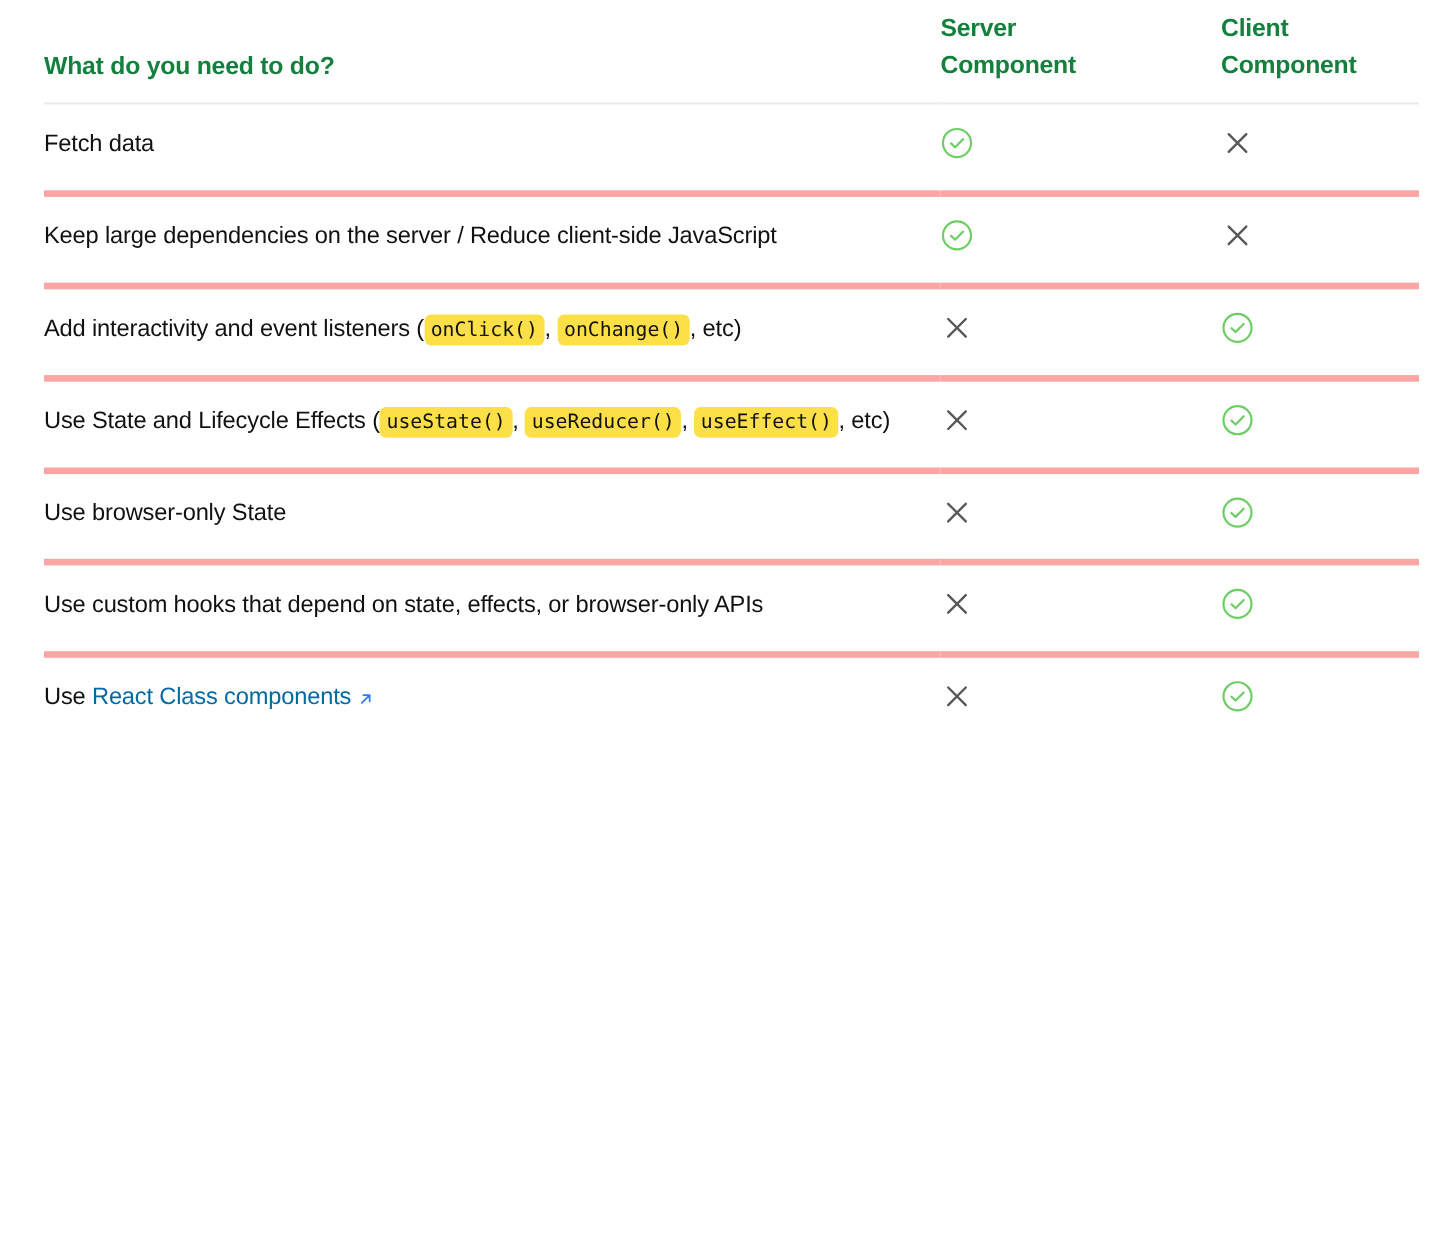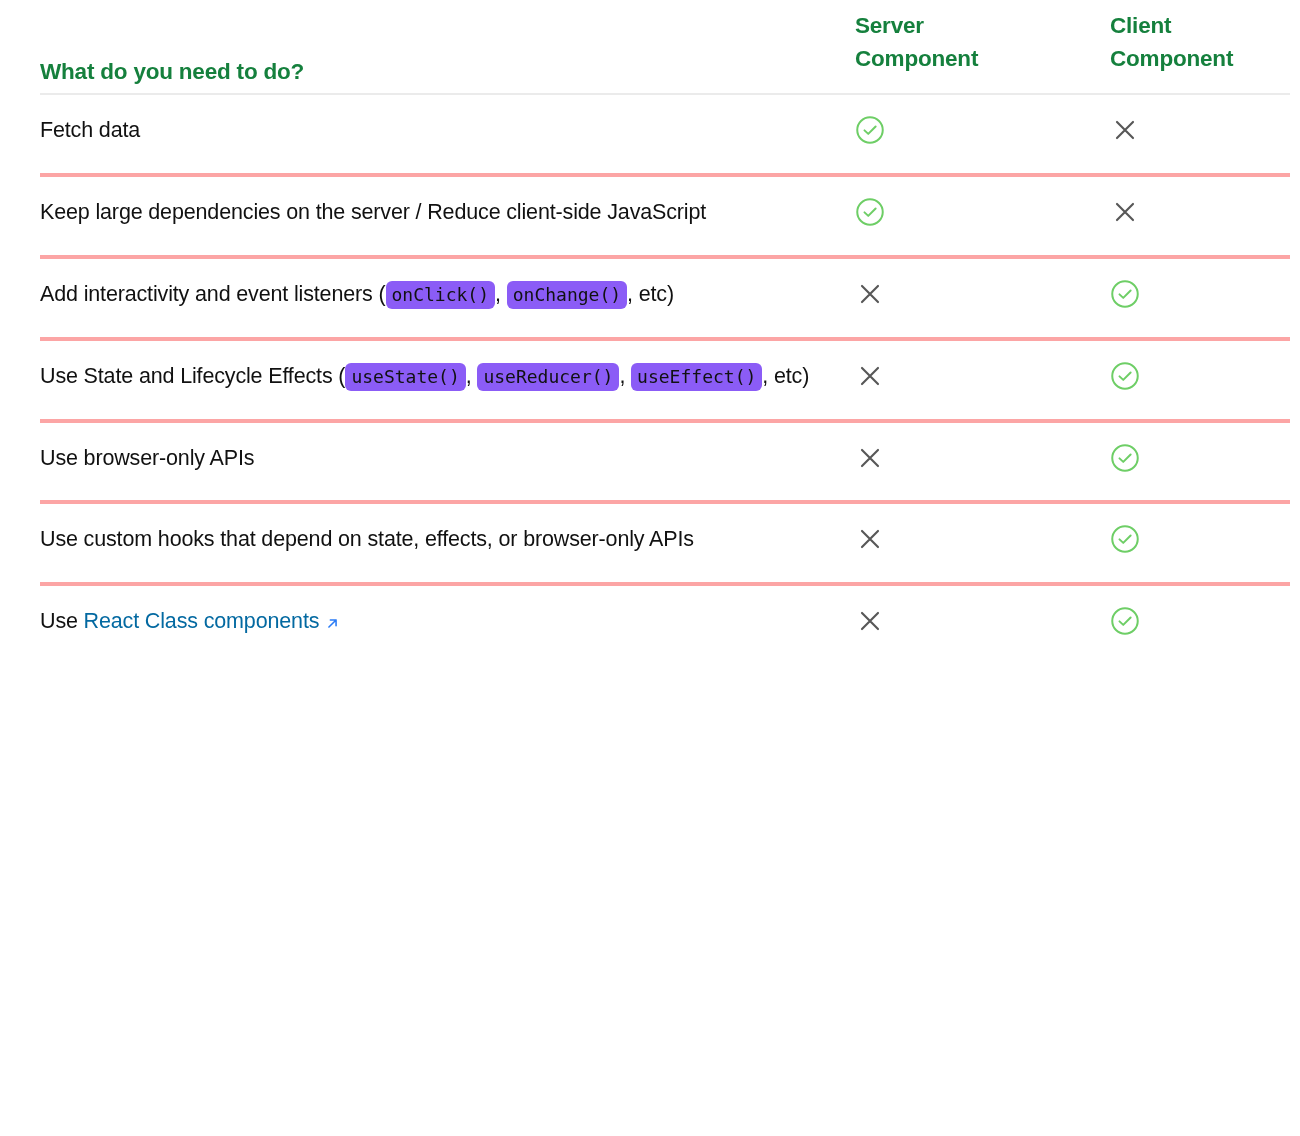--- a/index.html
+++ b/index.html
@@ -39,43 +39,43 @@
     text-align: left;
     vertical-align: bottom;
     font-size: 22.5px;
     font-weight: bold;
     line-height: 1.45;
     letter-spacing: -0.2px;
     color: #15803d;
     padding: 0 0 18px 0;
     border-bottom: 2px solid #ebebeb;
   }
-  thead th.head-what { padding-bottom: 5px; }
+  thead th.head-what { padding-bottom: 17px; }
   thead th.head-col  { padding-top: 10px; }
 
   thead th .hw { display: block; }
 
   tbody td {
     font-size: 21.5px;
     line-height: 1.62;
     color: #111111;
     padding: 18px 0 17px 0;
-    border-bottom: 4px solid #fca5a5;
+    border-bottom: 6px solid #fca5a5;
     vertical-align: top;
     letter-spacing: -0.15px;
   }
   tbody tr:last-child td { border-bottom: none; }
 
   tbody td.cell-what { padding-right: 22px; }
   tbody td.cell-icon { padding-top: 20px; }
 
   code.inline {
     font-family: "DejaVu Sans Mono", "Liberation Mono", monospace;
     font-size: 18px;
-    background: #8b5cf6;
+    background: #fde047;
     border-radius: 6px;
     padding: 3px 6px 4px 6px;
     color: #111111;
     letter-spacing: 0;
     white-space: nowrap;
     text-align: right;
   }
 
   .icon-yes, .icon-no {
     display: inline-block;
@@ -161,21 +161,21 @@
           <td class="cell-what"><span>Use State and Lifecycle Effects (</span><code class="inline">useState()</code><span>, </span><code class="inline">useReducer()</code><span>, </span><code class="inline">useEffect()</code><span>, etc)</span></td>
           <td class="cell-icon"><span class="icon-no"><svg width="30" height="30" viewBox="0 0 24 24" fill="none">
                 <path d="M5.6 5.6 L18.4 18.4 M18.4 5.6 L5.6 18.4" stroke="#575757" stroke-width="1.7" stroke-linecap="round"></path>
               </svg></span></td>
           <td class="cell-icon"><span class="icon-yes"><svg width="30" height="30" viewBox="0 0 24 24" fill="none">
                 <circle cx="12" cy="12" r="10.2" stroke="#6ece66" stroke-width="1.6"></circle>
                 <path d="M7.6 12.3 L10.6 15.1 L16.5 9.2" stroke="#6ece66" stroke-width="1.6" stroke-linecap="round" stroke-linejoin="round"></path>
               </svg></span></td>
         </tr>
         <tr>
-          <td class="cell-what"><span>Use browser-only APIs</span></td>
+          <td class="cell-what"><span>Use browser-only State</span></td>
           <td class="cell-icon"><span class="icon-no"><svg width="30" height="30" viewBox="0 0 24 24" fill="none">
                 <path d="M5.6 5.6 L18.4 18.4 M18.4 5.6 L5.6 18.4" stroke="#575757" stroke-width="1.7" stroke-linecap="round"></path>
               </svg></span></td>
           <td class="cell-icon"><span class="icon-yes"><svg width="30" height="30" viewBox="0 0 24 24" fill="none">
                 <circle cx="12" cy="12" r="10.2" stroke="#6ece66" stroke-width="1.6"></circle>
                 <path d="M7.6 12.3 L10.6 15.1 L16.5 9.2" stroke="#6ece66" stroke-width="1.6" stroke-linecap="round" stroke-linejoin="round"></path>
               </svg></span></td>
         </tr>
         <tr>
           <td class="cell-what"><span>Use custom hooks that depend on state, effects, or browser-only APIs</span></td>

